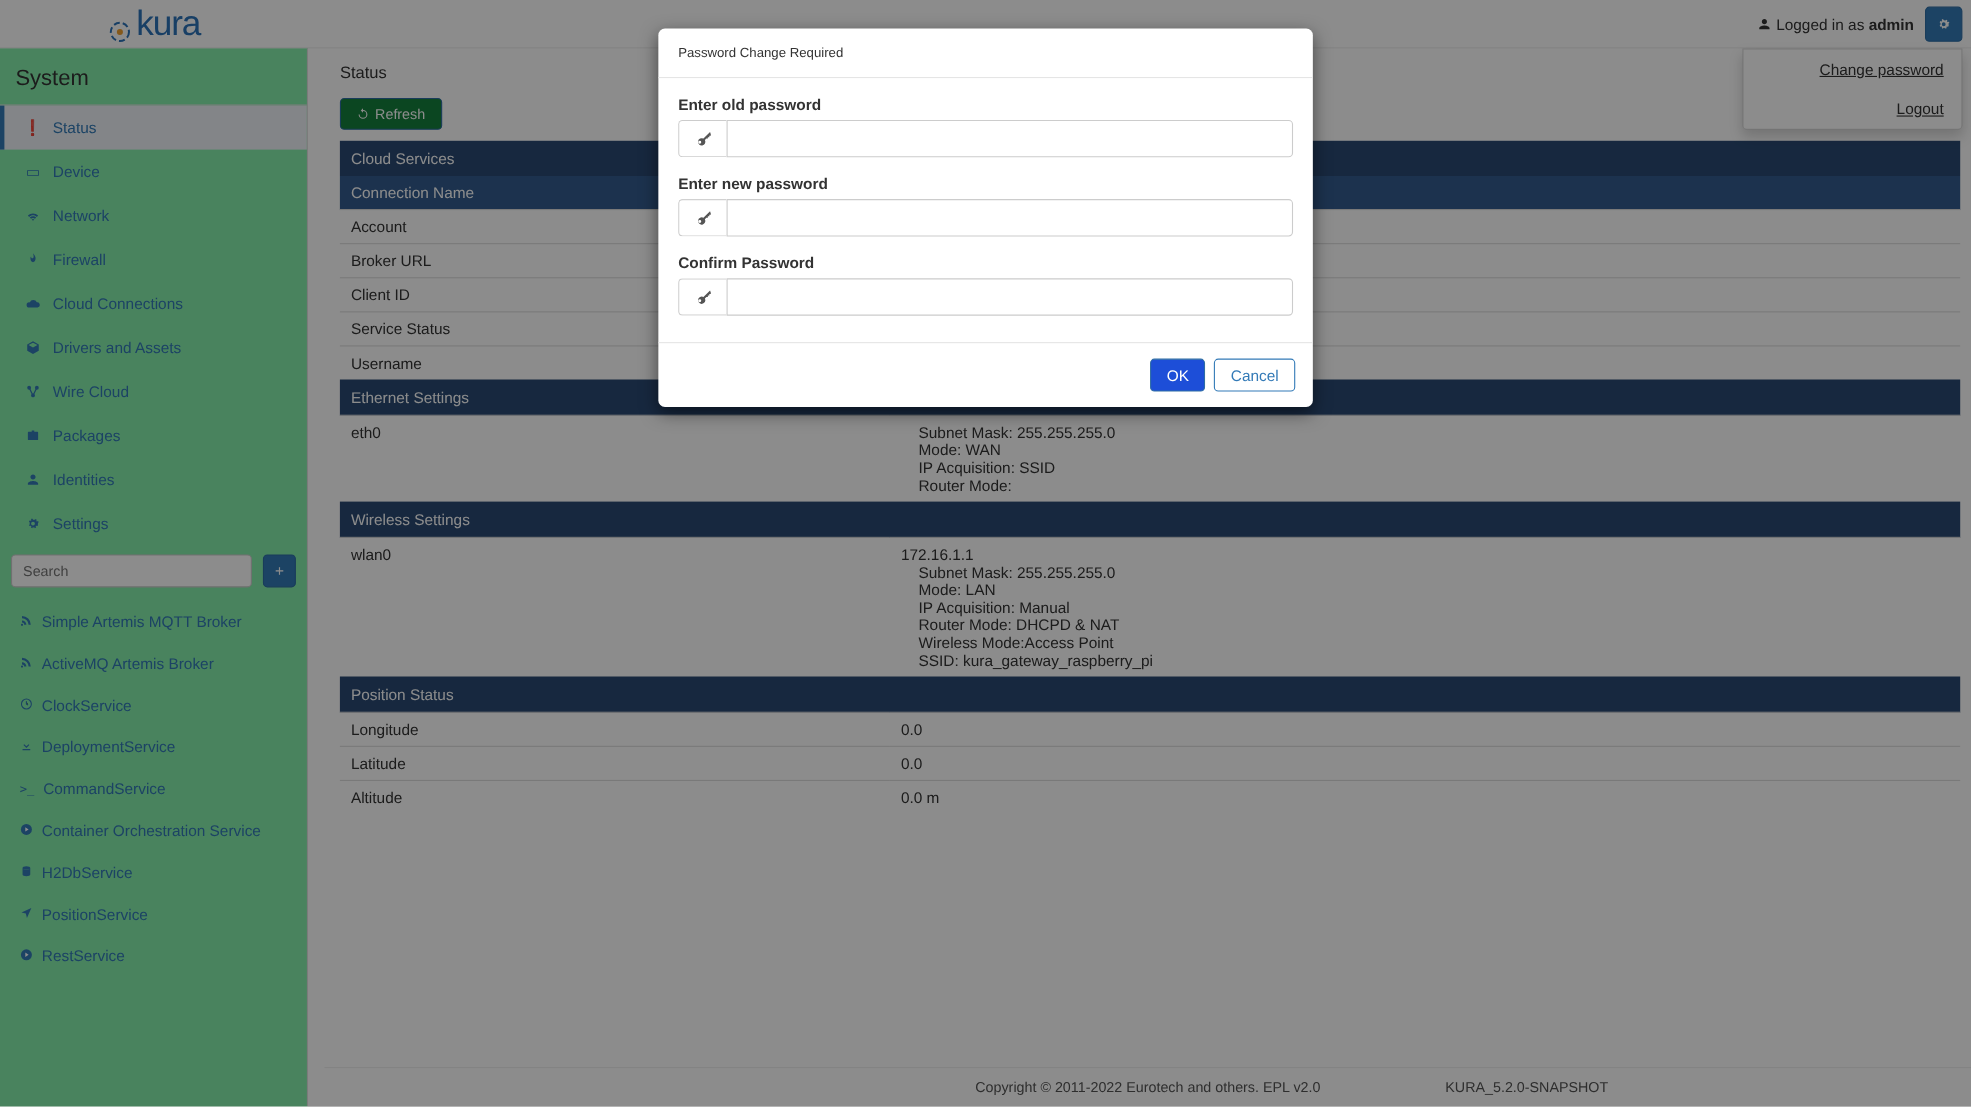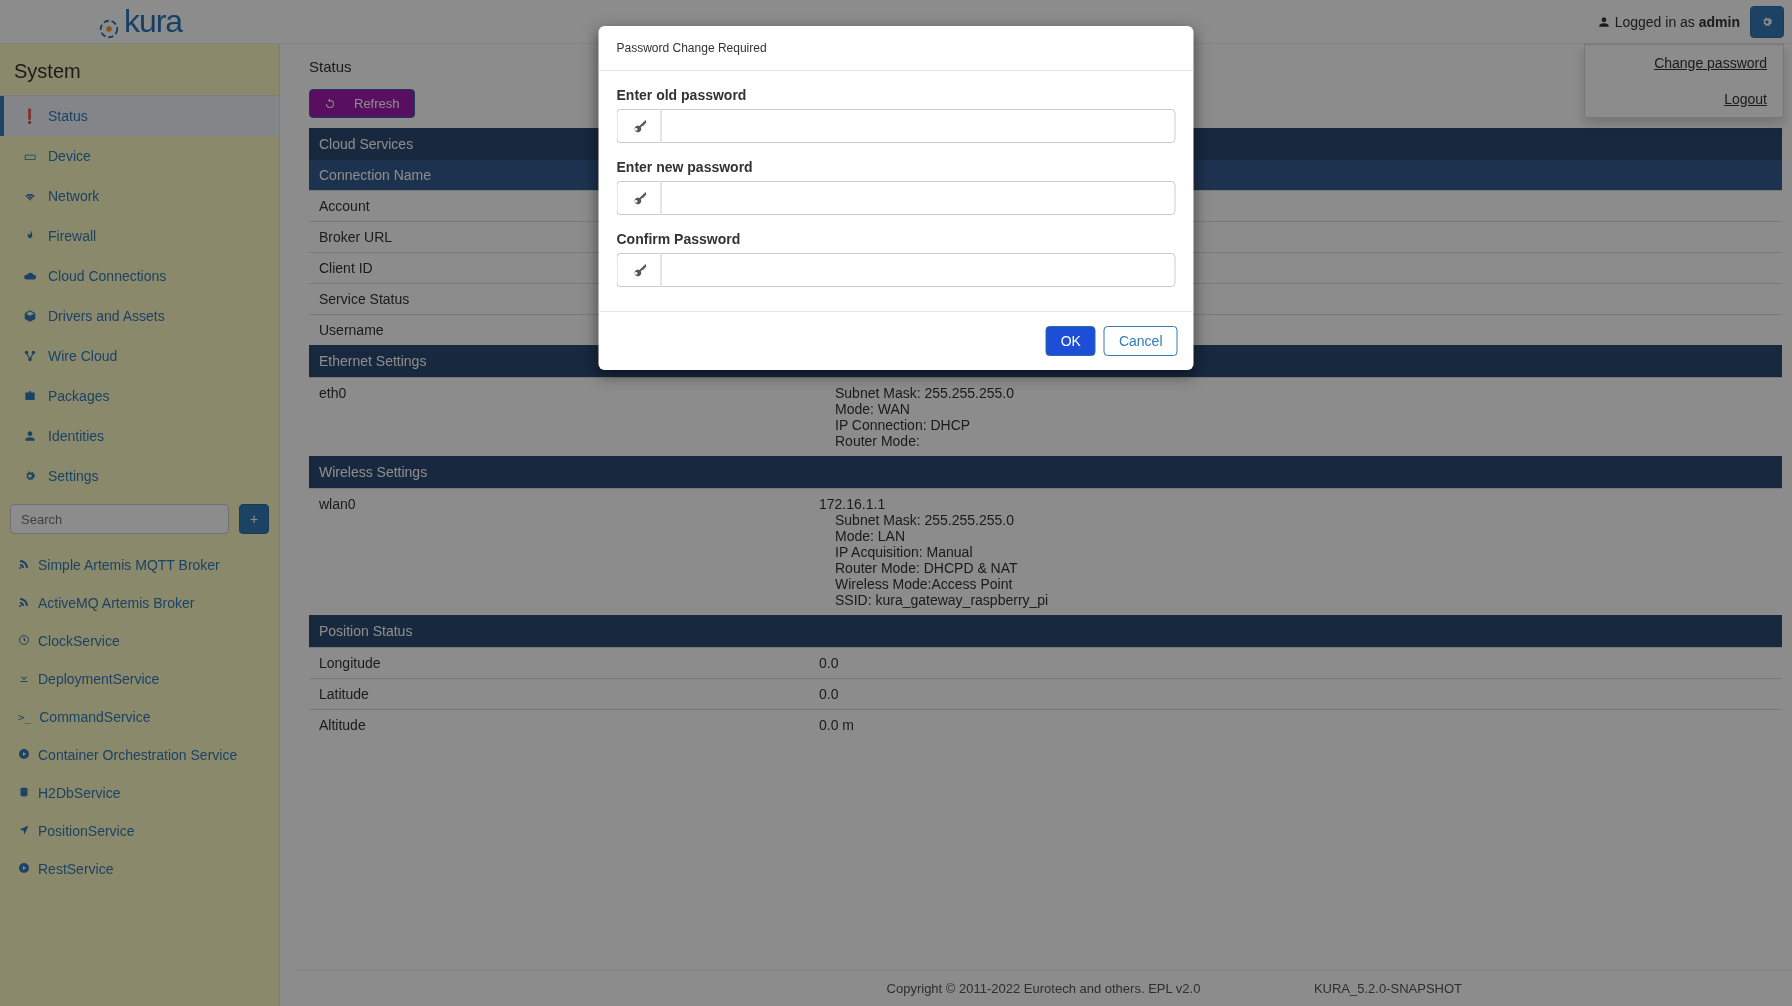--- a/index.html
+++ b/index.html
@@ -84,21 +84,21 @@
   text-decoration: underline;
 }
 
 
 .sidebar {
   position: absolute;
   top: 44px;
   left: 0;
   width: 280px;
   bottom: 0;
-  background: #fef9c3;
+  background: #86efac;
   border-right: 1px solid #e0e0e0;
   overflow-y: auto;
   padding-bottom: 20px;
 }
 .sidebar-section-title {
   font-size: 20px;
   font-weight: 500;
   padding: 16px 14px 12px 14px;
   color: #333;
   border-bottom: 1px solid #e5e5e5;
@@ -159,29 +159,29 @@
   position: absolute;
   top: 44px;
   left: 295px;
   right: 0;
   bottom: 36px;
   overflow-y: auto;
   padding: 14px 10px 0 14px;
 }
 .page-title { font-size: 15px; margin-bottom: 14px; color:#333; }
 .refresh-btn {
-  background: #a21caf;
+  background: #15803d;
   color: #fff;
   border: 1px solid #2e6da4;
   border-radius: 4px;
   padding: 6px 14px;
   font-size: 13px;
   display: inline-flex;
   align-items: center;
-  gap: 18px;
+  gap: 5px;
   cursor: pointer;
   margin-bottom: 10px;
 }
 
 .status-table { width: 100%; border-collapse: collapse; }
 .section-header-row td {
   background: #2a4a73;
   color: #fff;
   font-weight: 400;
   padding: 8px 10px;
@@ -514,21 +514,21 @@
         </tr>
 
     <tr class="section-header-row">
           <td colspan="2">Ethernet Settings</td>
         </tr>
     <tr class="data-row">
       <td>eth0</td>
       <td>
         <div class="nested-line">Subnet Mask: 255.255.255.0</div>
         <div class="nested-line">Mode: WAN</div>
-        <div class="nested-line">IP Connection: DHCP</div>
+        <div class="nested-line">IP Acquisition: SSID</div>
         <div class="nested-line">Router Mode:</div>
       </td>
     </tr>
 
     <tr class="section-header-row">
           <td colspan="2">Wireless Settings</td>
         </tr>
     <tr class="data-row">
       <td>wlan0</td>
       <td>

